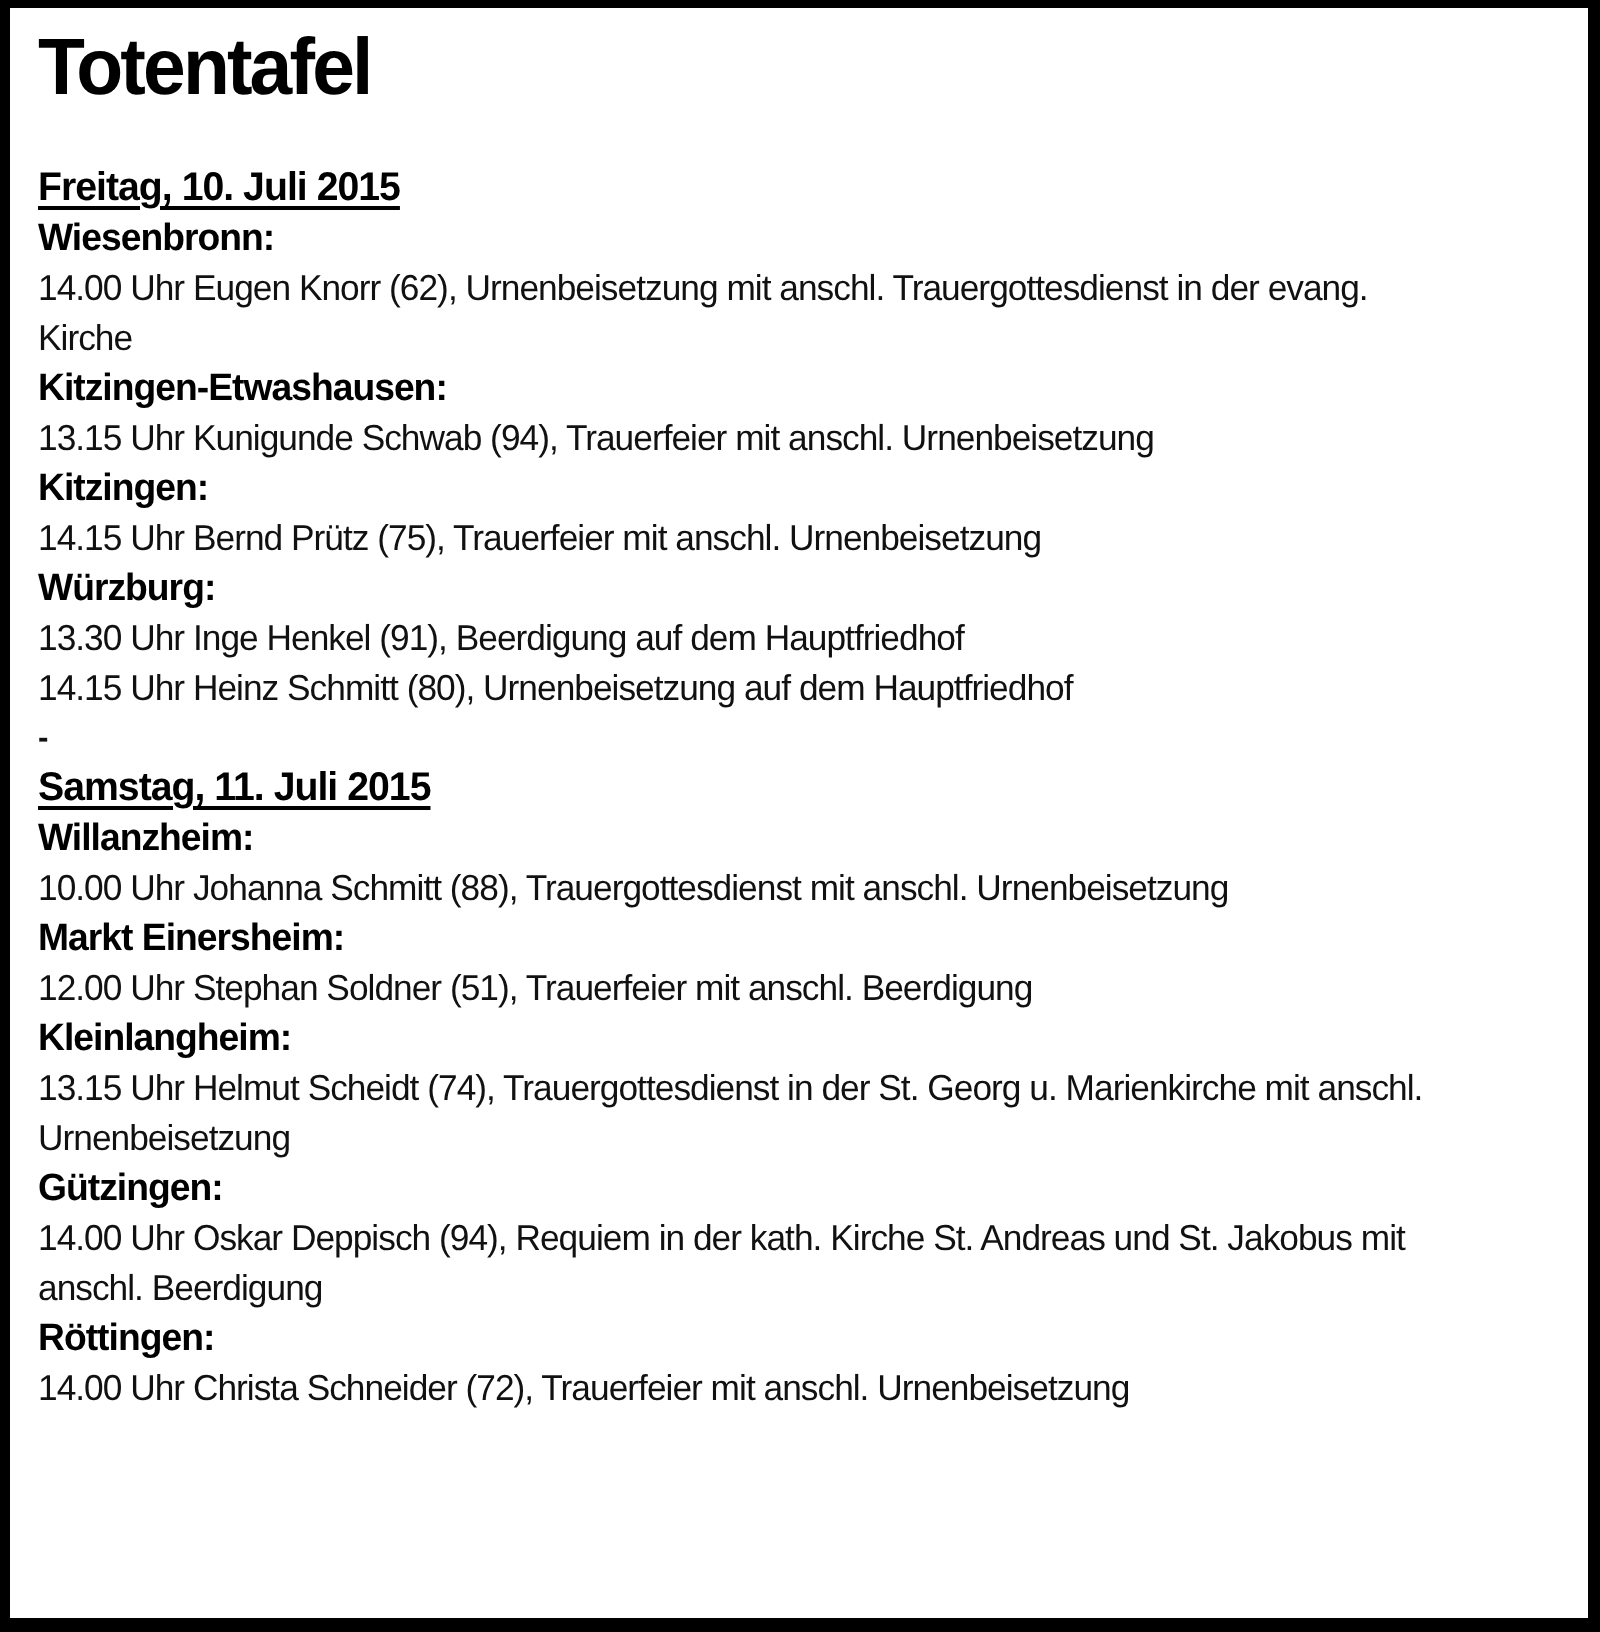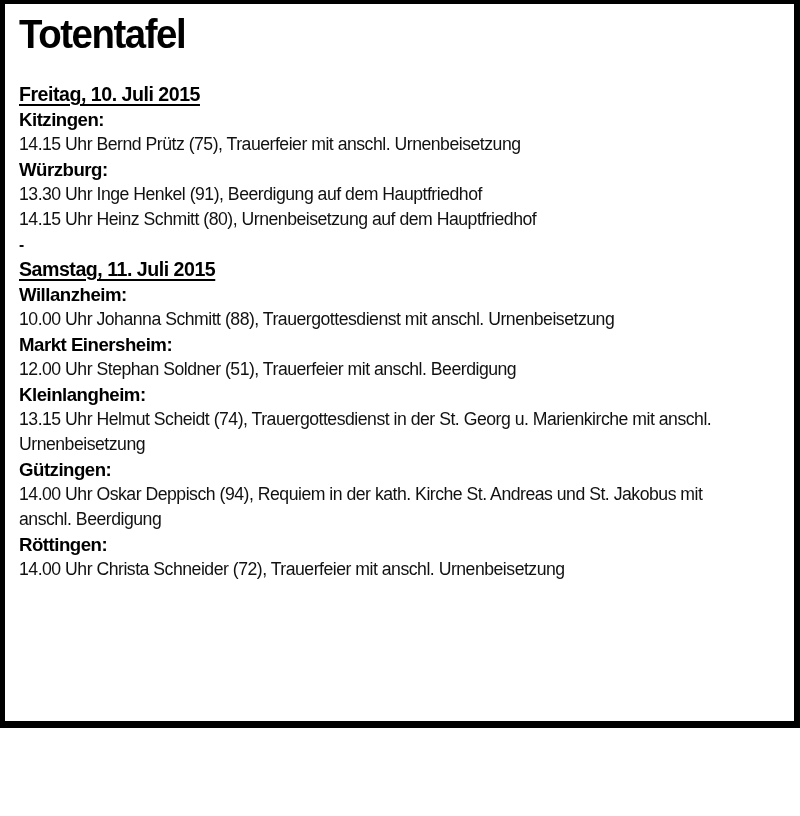--- a/index.html
+++ b/index.html
@@ -1,19 +1,19 @@
 <!DOCTYPE html>
 <html><head>
 <meta charset="utf-8">
 <style>
   html, body { margin: 0; padding: 0; background: #ffffff; }
   .page {
     box-sizing: border-box;
     width: 800px;
-    height: 728px;
+    height: 816px;
     border-style: solid;
     border-color: #000000;
     border-width: 4px 6px 7px 5px;
     background: #ffffff;
     padding: 6px 14px 0 14px;
     overflow: hidden;
     font-family: "Liberation Sans", "DejaVu Sans", sans-serif;
     color: #111111;
   }
   .page-title {
@@ -61,22 +61,31 @@
 
 <div class="page">
 
   <h1 class="page-title">Totentafel</h1>
 
   <div>
     <div class="line date-header">
       <span class="date-text">Freitag, 10. Juli 2015</span>
     </div>
 
+    <div>
+      <div class="line place">Wiesenbronn:</div>
+      <div class="line">14.00 Uhr Eugen Knorr (62), Urnenbeisetzung mit anschl. Trauergottesdienst in der evang.</div>
+      <div class="line">Kirche</div>
+    </div>
 
 
+    <div>
+      <div class="line place">Kitzingen-Etwashausen:</div>
+      <div class="line">13.15 Uhr Kunigunde Schwab (94), Trauerfeier mit anschl. Urnenbeisetzung</div>
+    </div>
 
     <div>
       <div class="line place">Kitzingen:</div>
       <div class="line">14.15 Uhr Bernd Prütz (75), Trauerfeier mit anschl. Urnenbeisetzung</div>
     </div>
 
     <div>
       <div class="line place">Würzburg:</div>
       <div class="line">13.30 Uhr Inge Henkel (91), Beerdigung auf dem Hauptfriedhof</div>
       <div class="line">14.15 Uhr Heinz Schmitt (80), Urnenbeisetzung auf dem Hauptfriedhof</div>

